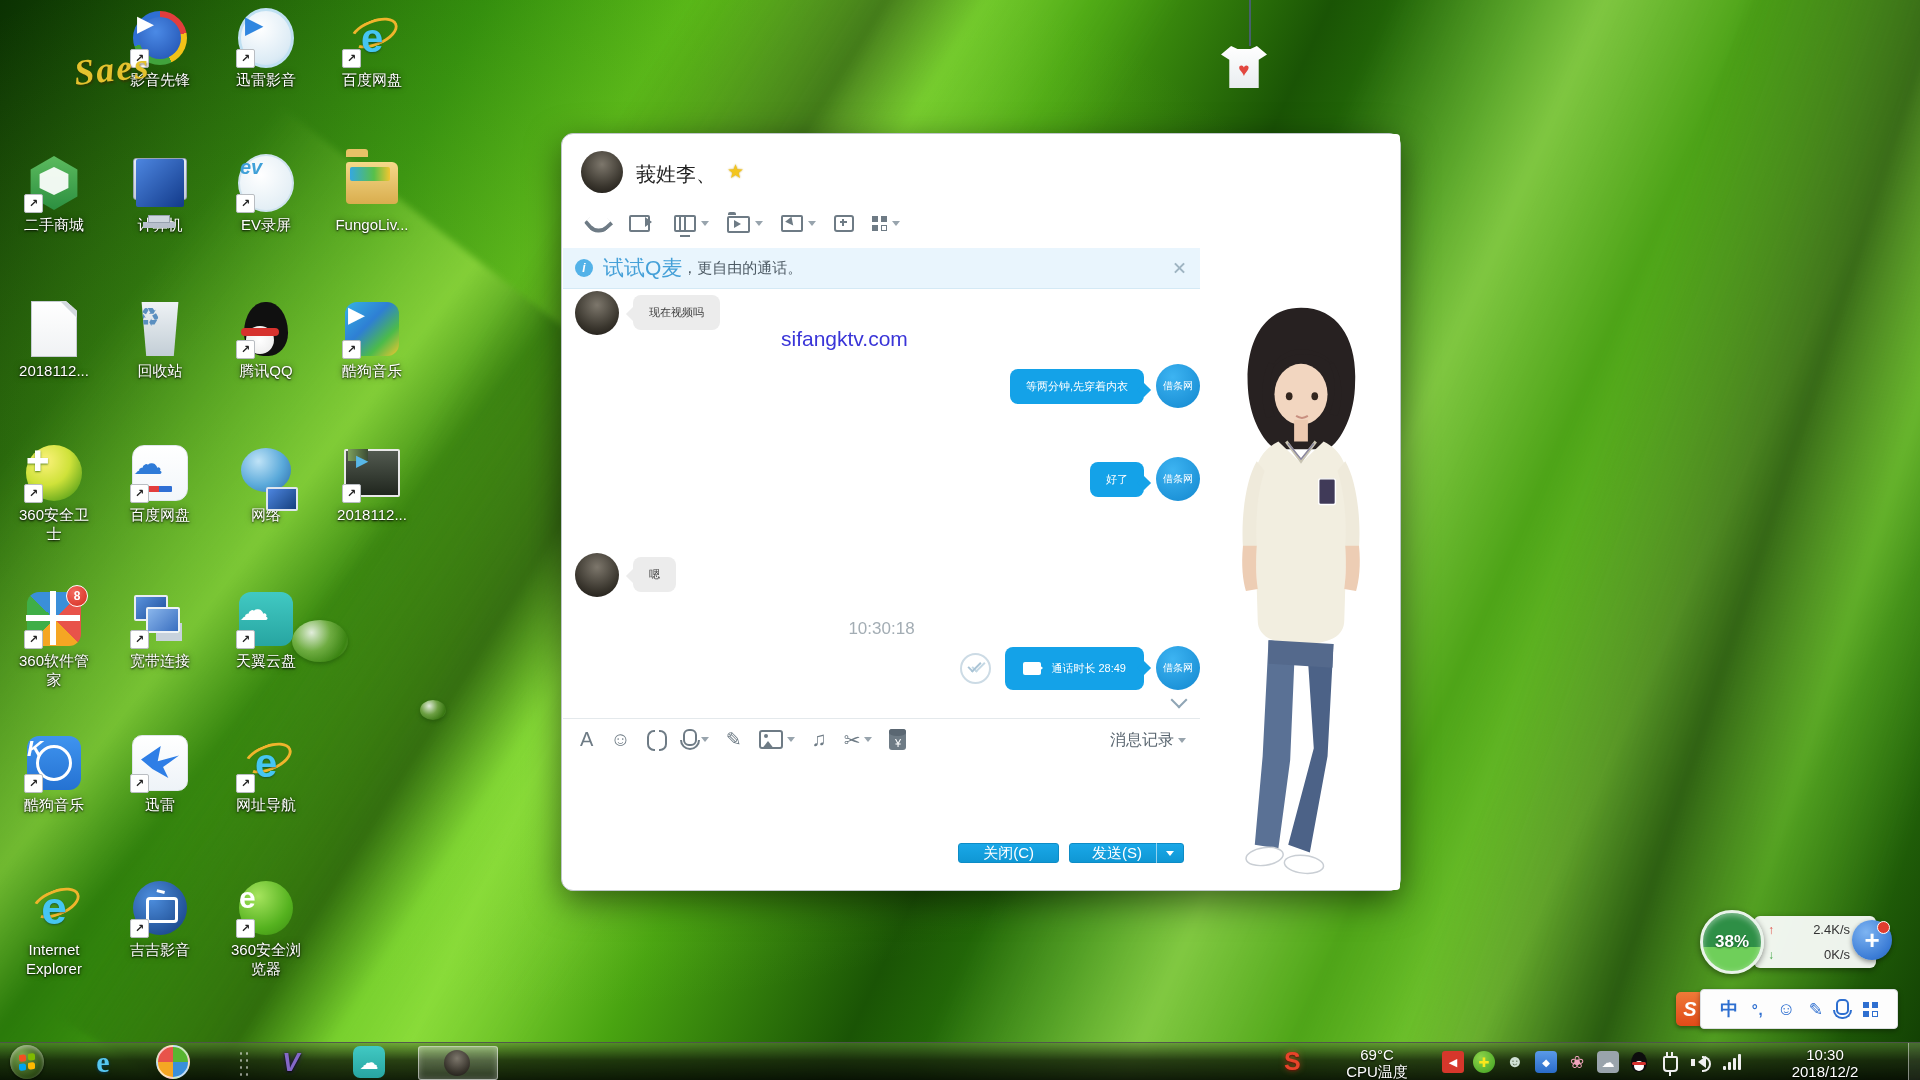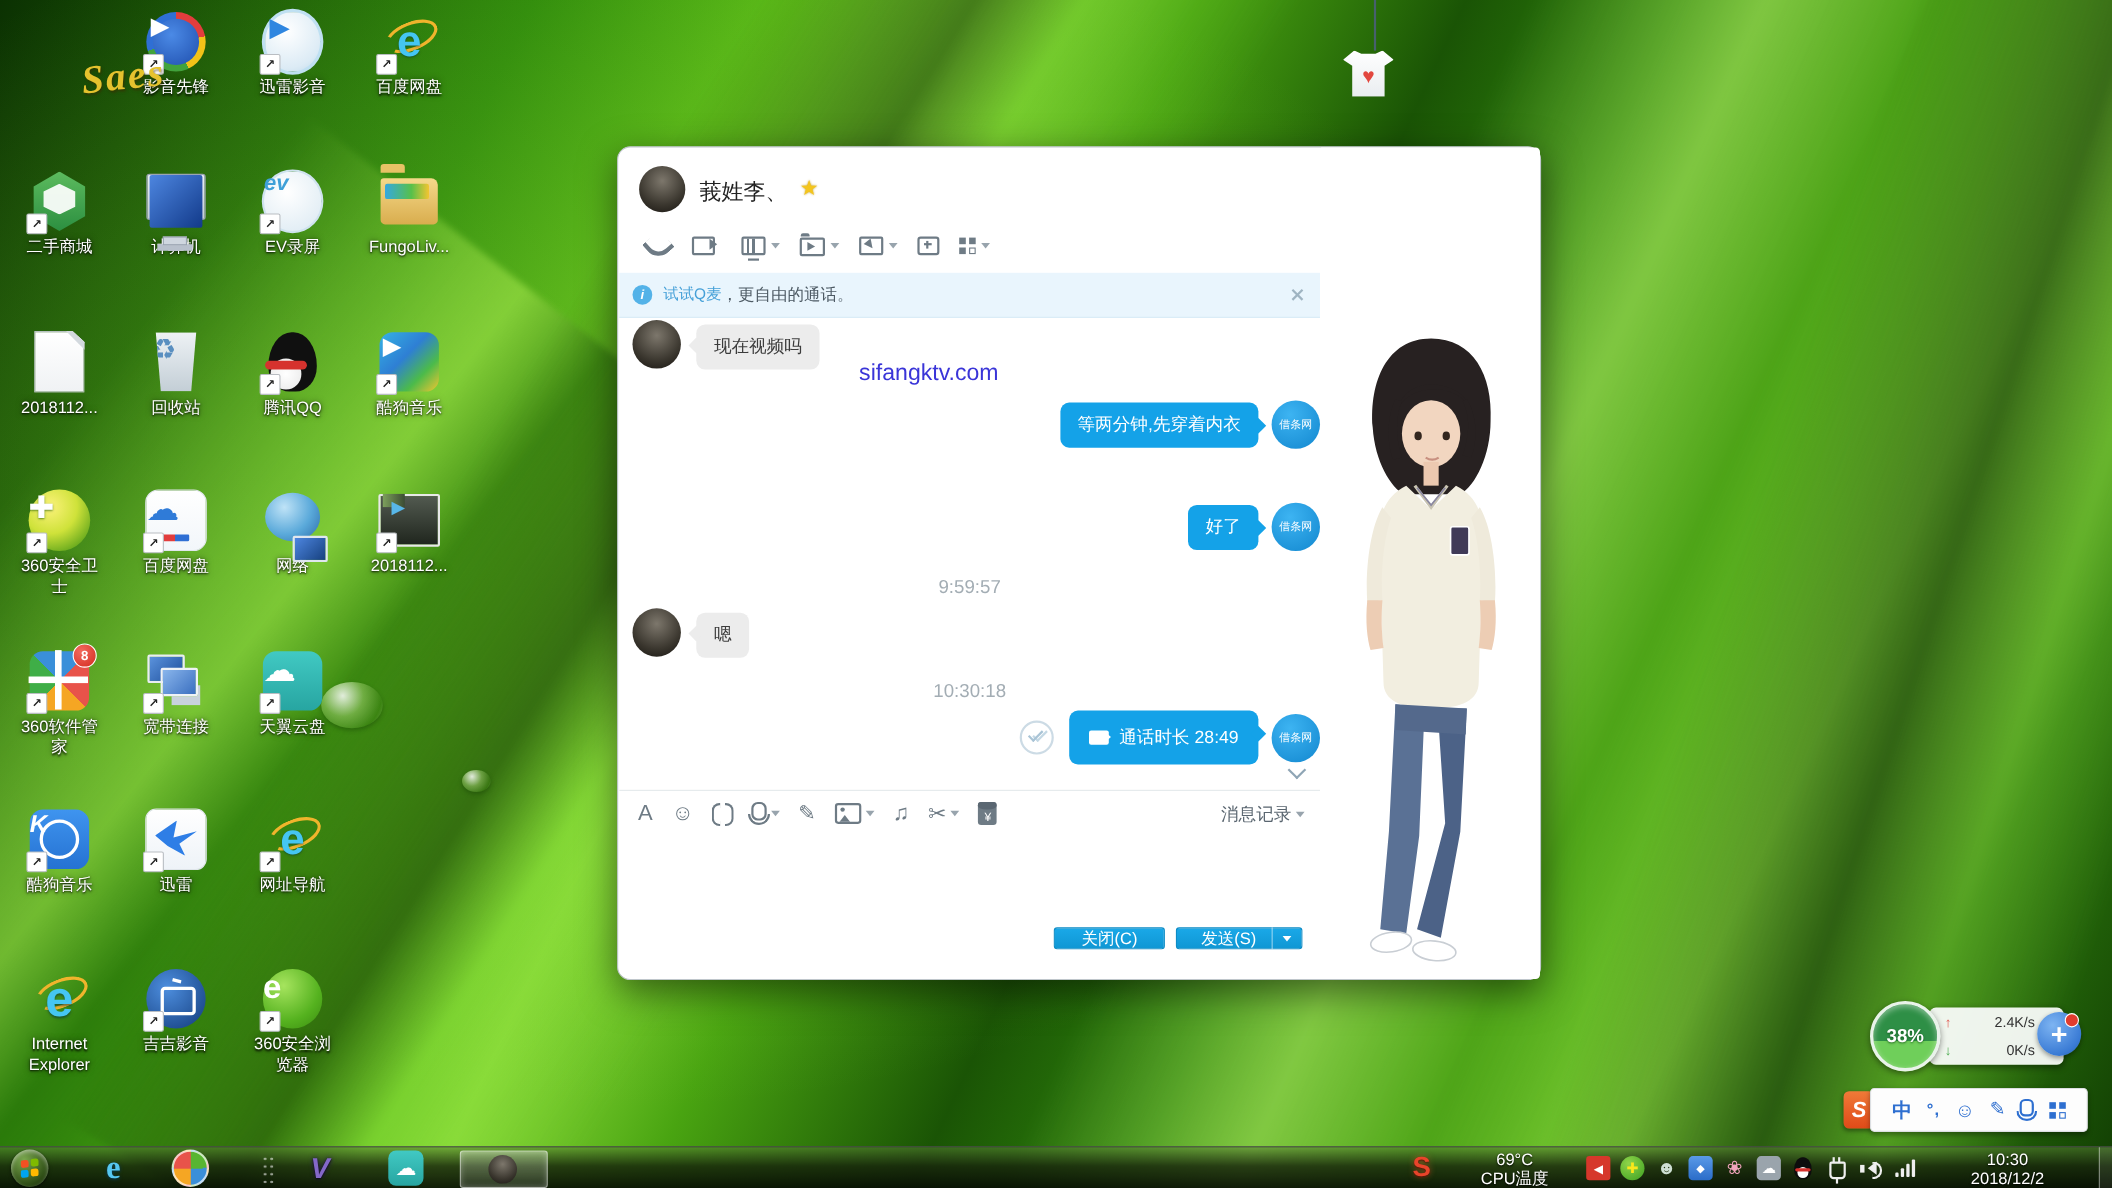--- a/index.html
+++ b/index.html
@@ -174,35 +174,35 @@
   .tb-add{width:16px;height:13px;border:2px solid #6e7b85;border-radius:3px;position:relative}
   .tb-add::before{content:"";position:absolute;left:6px;top:2px;width:2px;height:7px;background:#6e7b85}
   .tb-add::after{content:"";position:absolute;left:3.5px;top:4.5px;width:7px;height:2px;background:#6e7b85}
   .tb-apps{width:15px;height:15px;position:relative;
      background:linear-gradient(#6e7b85,#6e7b85) 0 0/6px 6px no-repeat,linear-gradient(#6e7b85,#6e7b85) 0 9px/6px 6px no-repeat,linear-gradient(#6e7b85,#6e7b85) 9px 0/6px 6px no-repeat}
   .tb-apps::after{content:"";position:absolute;right:0;bottom:0;width:4px;height:4px;border:1px solid #6e7b85}
 
   .notice{position:absolute;left:1px;top:114px;width:637px;height:40px;background:#e9f5fd;border-bottom:1px solid #d4e9f5;display:flex;align-items:center}
   .n-info{width:18px;height:18px;border-radius:50%;background:#53b2e8;color:#fff;font-size:12px;font-style:italic;font-weight:bold;
      display:flex;align-items:center;justify-content:center;margin:0 10px 0 12px}
-  .n-link{color:#45a0d8;font-size:14px;cursor:pointer}
+  .n-link{color:#45a0d8;font-size:21px;cursor:pointer}
   .n-rest{color:#4d5a64;font-size:15px}
   .n-close{position:absolute;right:14px;top:13px;width:13px;height:13px;cursor:pointer}
   .n-close::before,.n-close::after{content:"";position:absolute;top:6px;width:13px;height:2px;background:#9fb4c2}
   .n-close::before{transform:rotate(45deg)}.n-close::after{transform:rotate(-45deg)}
 
   .chatarea{position:absolute;left:1px;top:155px;width:637px;height:427px;background:#fff}
   .wm{position:absolute;left:218px;top:38px;color:#3a35d8;font-size:21px}
   .mrow{position:absolute;left:0;width:100%;display:flex;align-items:flex-start}
   .mrow.peer{padding-left:12px;gap:14px}
   .mrow.self{justify-content:flex-end;padding-right:15px;gap:12px;align-items:center}
   .pav{width:44px;height:44px;border-radius:50%;background:radial-gradient(circle at 50% 32%,#7d776c,#3a362e 62%,#16130f);flex:0 0 auto;cursor:pointer}
   .sav{width:44px;height:44px;border-radius:50%;background:radial-gradient(circle at 38% 30%,#3db4f2,#1287cf);flex:0 0 auto;cursor:pointer;
      color:#fff;font-size:10px;display:flex;align-items:center;justify-content:center}
-  .bub{position:relative;border-radius:8px;padding:10px 16px;font-size:16px;max-width:360px}
+  .bub{position:relative;border-radius:8px;padding:10px 16px;font-size:11px;max-width:360px}
   .bub.gray{background:#ececec;color:#3c3c3c;margin-top:4px}
   .bub.gray::before{content:"";position:absolute;left:-5px;top:14px;width:10px;height:10px;background:#ececec;transform:rotate(45deg)}
   .bub.blue{background:#14a2e8;color:#fff}
   .bub.blue::after{content:"";position:absolute;right:-5px;top:16px;width:10px;height:10px;background:#14a2e8;transform:rotate(45deg)}
   .tstamp{position:absolute;width:100%;text-align:center;color:#a3adb4;font-size:17px}
   .chk{width:27px;height:27px;border:2px solid #ccdbe5;border-radius:50%;position:relative;flex:0 0 auto;margin-right:2px}
   .chk::after{content:"";position:absolute;left:6px;top:7px;width:11px;height:5px;border-left:2px solid #a9c4d6;border-bottom:2px solid #a9c4d6;transform:rotate(-45deg)}
   .chk::before{content:"";position:absolute;left:10px;top:7px;width:11px;height:5px;border-left:2px solid #c4d8e4;border-bottom:2px solid #c4d8e4;transform:rotate(-45deg)}
   .cam{position:relative;width:18px;height:13px;background:#fff;border-radius:2px;margin-right:10px;flex:0 0 auto}
   .cam::after{content:"";position:absolute;right:-7px;top:1px;border:5px solid transparent;border-left:6px solid #fff}
@@ -583,21 +583,20 @@
         <div class="bub blue">等两分钟,先穿着内衣</div>
         <div class="sav">借条网</div>
       </div>
 
 
       <div class="mrow self" style="top:168px">
         <div class="bub blue">好了</div>
         <div class="sav">借条网</div>
       </div>
 
-      <div class="tstamp" style="top:235px">9:59:57</div>
 
       <div class="mrow peer" style="top:264px">
         <div class="pav"></div>
         <div class="bub gray">嗯</div>
       </div>
 
       <div class="tstamp" style="top:330px">10:30:18</div>
 
       <div class="mrow self" style="top:357px">
         <div class="chk"></div>

